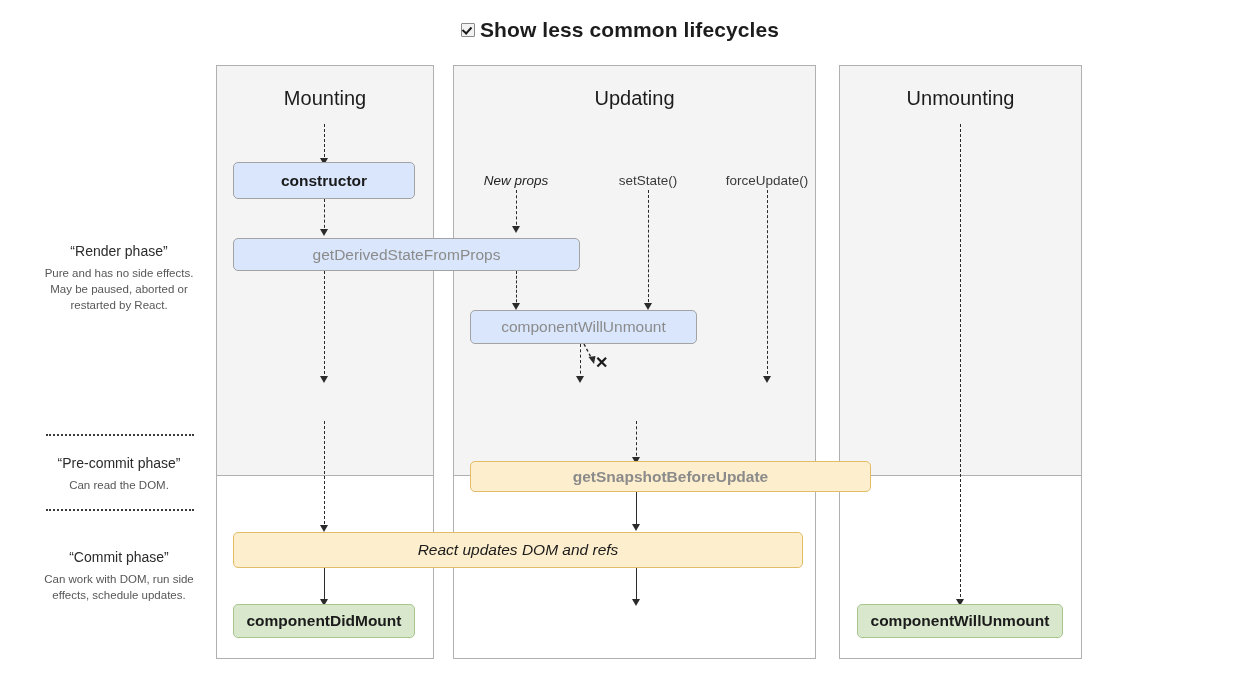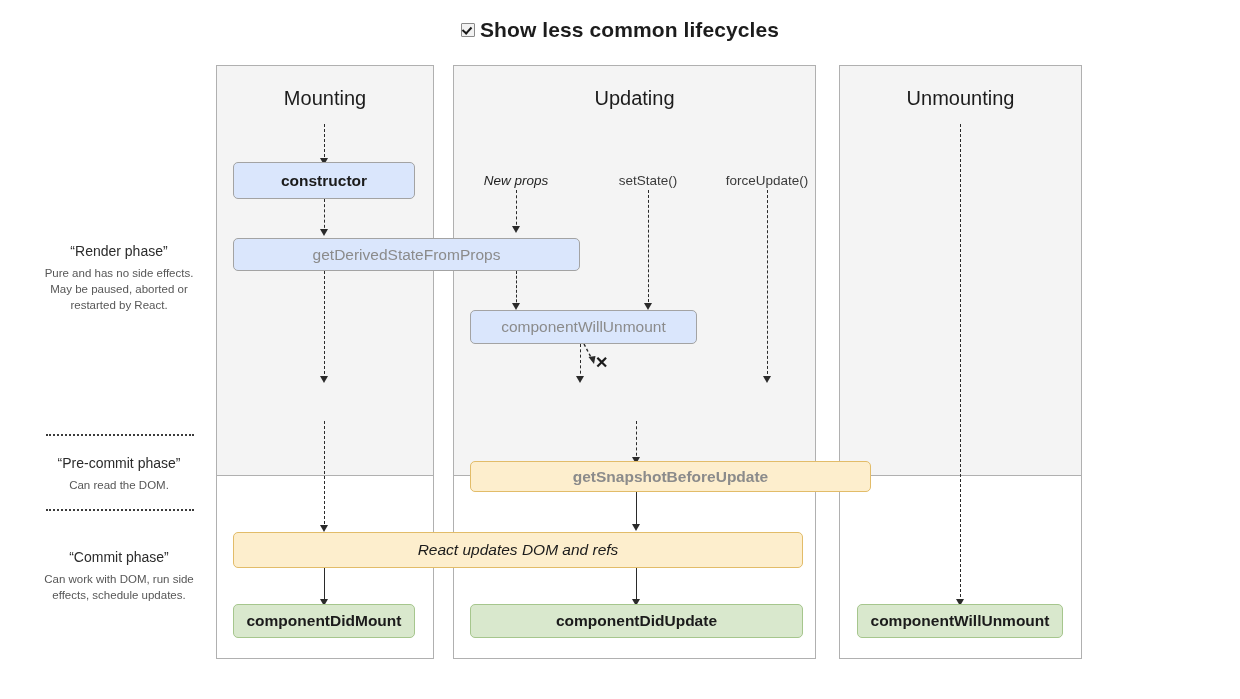--- a/index.html
+++ b/index.html
@@ -276,17 +276,16 @@
 
   <div class="node blue uncommon" style="left:470px; top:310px; width:227px; height:34px;">componentWillUnmount</div>
 
 
   <div class="node yellow uncommon" style="left:470px; top:461px; width:401px; height:31px;font-weight:bold;">getSnapshotBeforeUpdate</div>
 
   <div class="node yellow italic" style="left:233px; top:532px; width:570px; height:36px;">React updates DOM and refs</div>
 
   <div class="node green common" style="left:233px; top:604px; width:182px; height:34px;">componentDidMount</div>
 
-  <div class="node green common" style="left:470px; top:604px; width:333px; height:34px;">componentDidUpdate</div>
 
   <div class="node green common" style="left:857px; top:604px; width:206px; height:34px;">componentWillUnmount</div>
 
 </div>
 
 </body></html>

